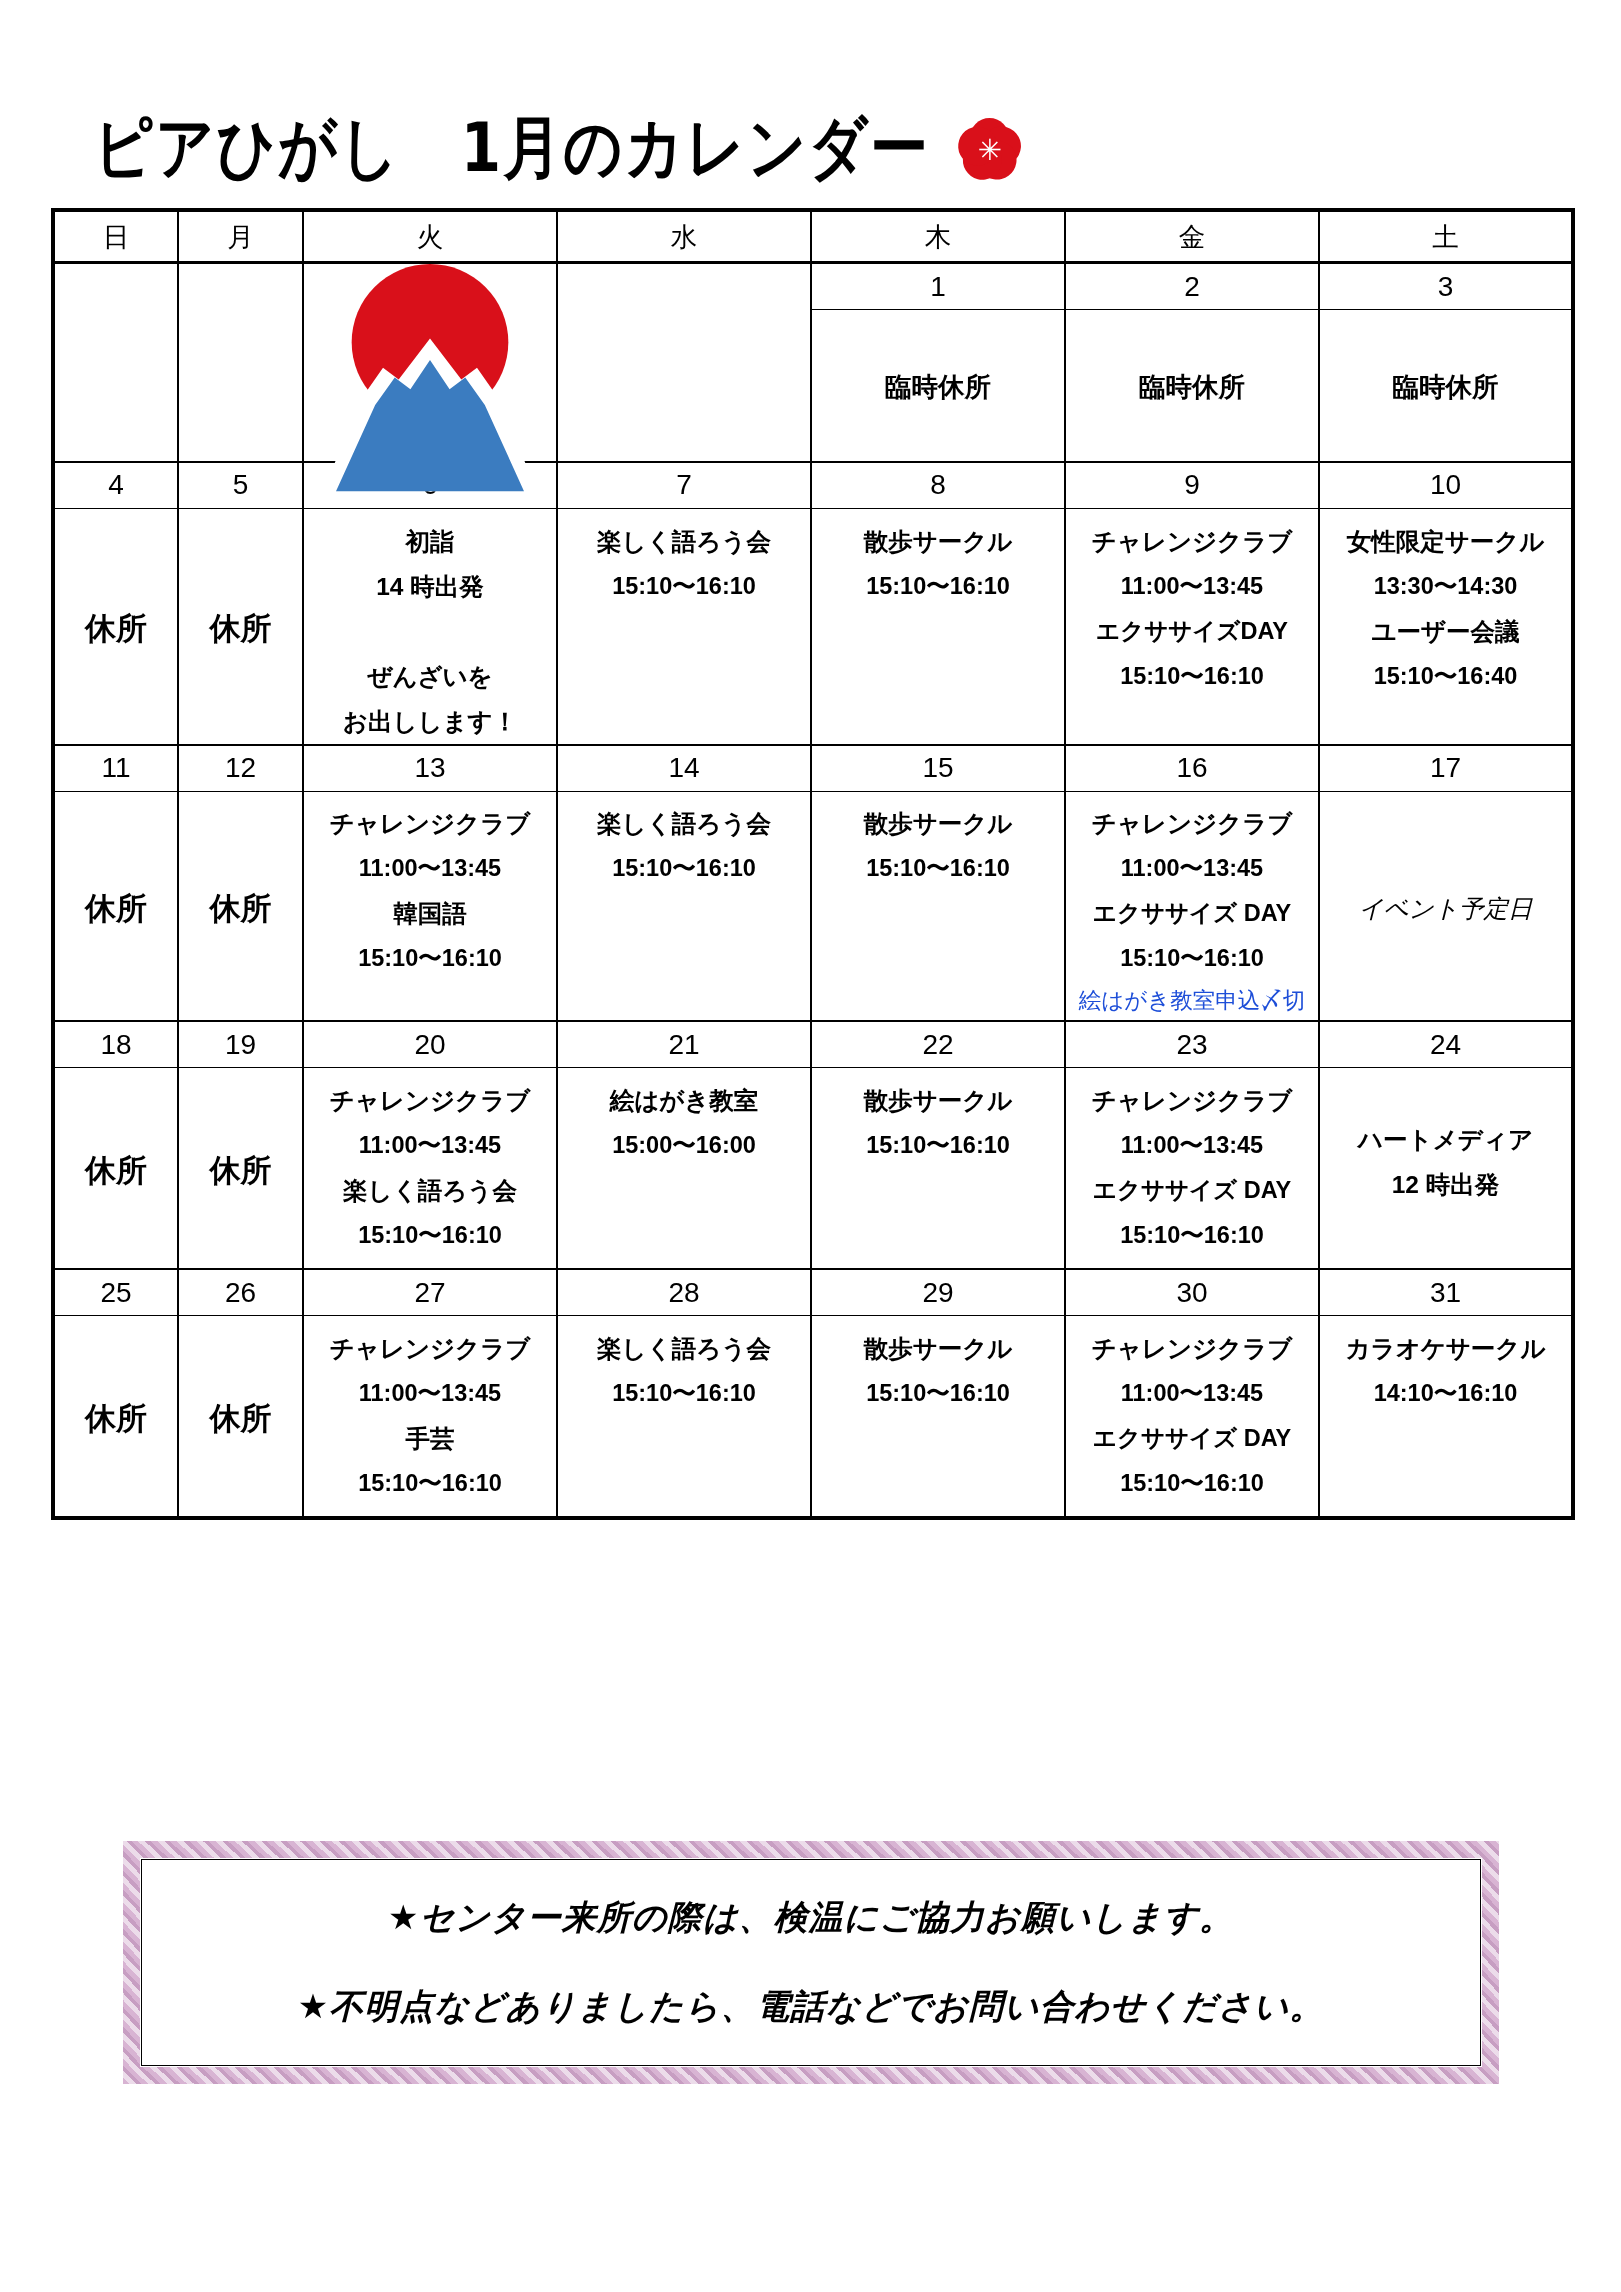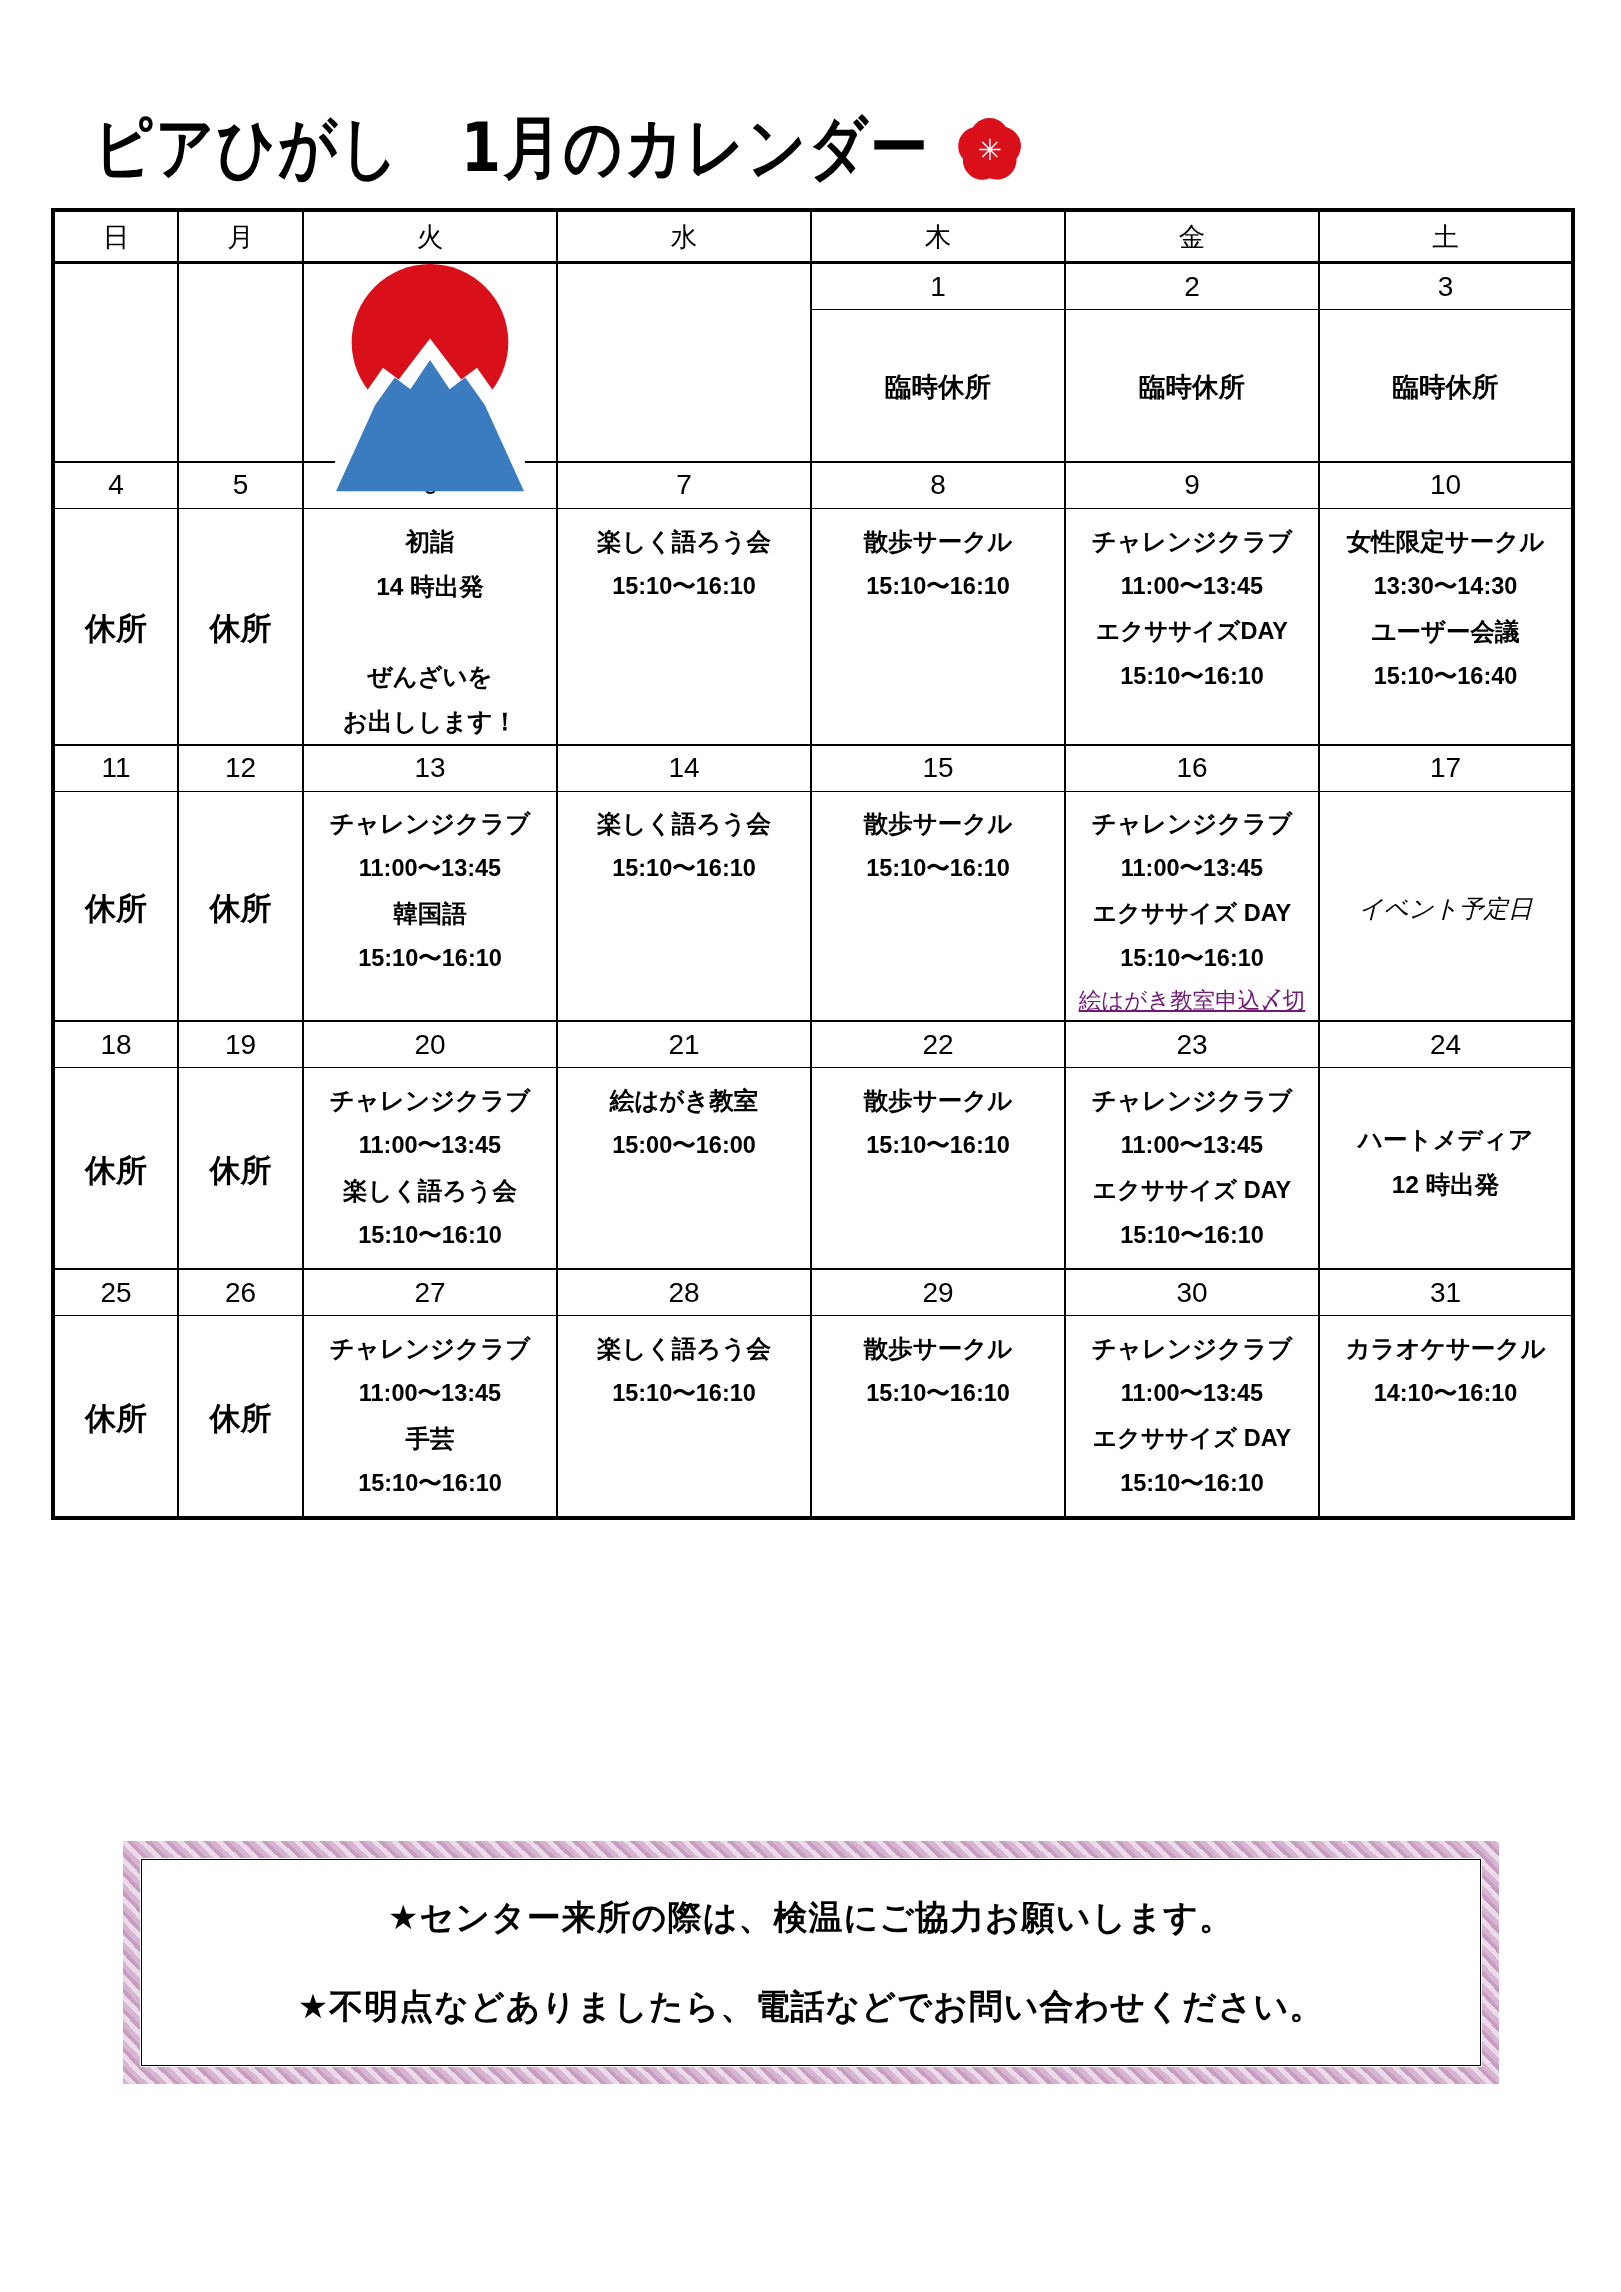--- a/index.html
+++ b/index.html
@@ -155,23 +155,22 @@
   }
   .tc-wrap {
     display: flex;
     align-items: center;
     justify-content: center;
     height: 100%;
   }
   .ev-block { padding-top: 5.9px; }
   .spacer { height: 45px; }
   .deadline {
-    color: #701a75;
+    color: #1d4ed8;
     font-size: 22.5px;
-    text-decoration: underline;
     line-height: 39px;
     white-space: nowrap;
   }
   .centered-mid {
     display: flex;
     align-items: center;
     justify-content: center;
     height: 100%;
     font-size: 24.5px;
     font-style: italic;
@@ -213,20 +212,21 @@
     position: relative;
     width: 100%;
     height: 100%;
     border: 1px solid #000;
     box-sizing: border-box;
     display: flex;
     flex-direction: column;
     justify-content: center;
     gap: 43px;
     padding: 19.6px 0;
+    font-style: italic;
   }
   .notice-line {
     text-align: center;
     font-size: 34px;
     font-weight: 700;
     letter-spacing: 1px;
     white-space: nowrap;
   }
 </style>
 </head>

